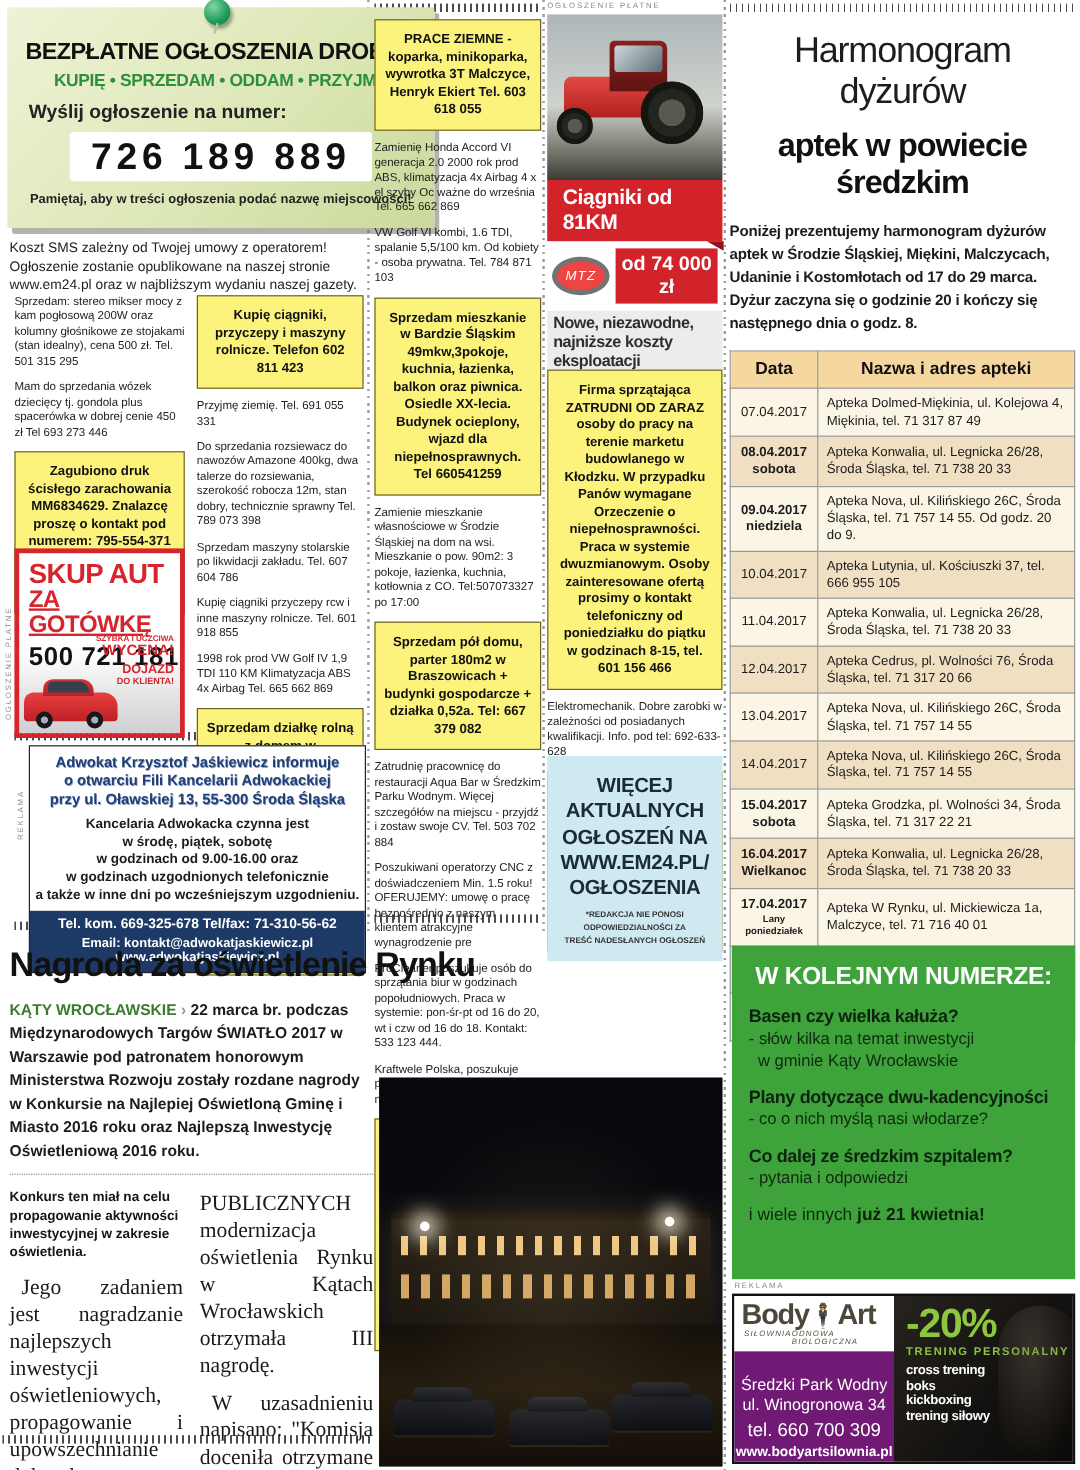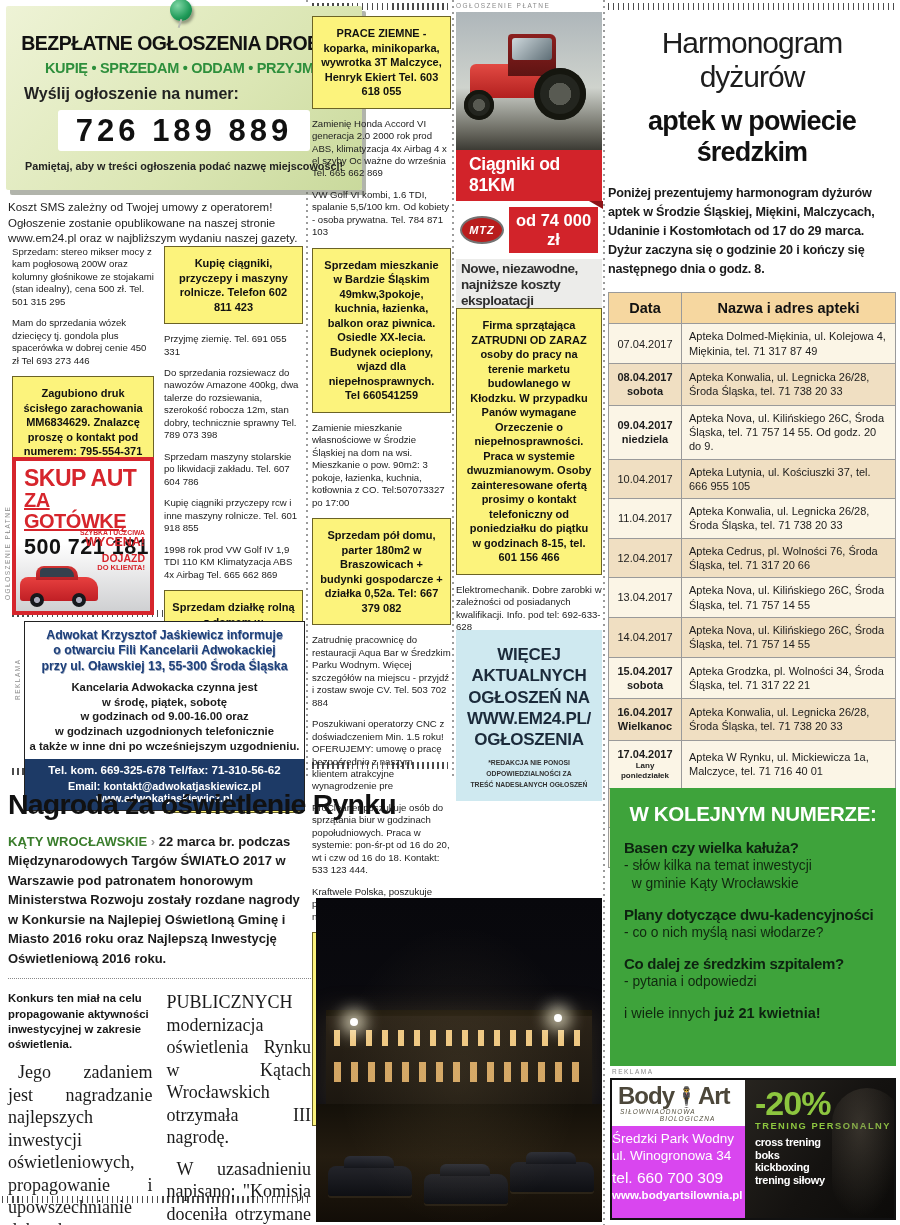--- a/index.html
+++ b/index.html
@@ -64,22 +64,22 @@
   .tr-body{position:absolute;left:14px;top:52px;width:84px;height:34px;background:linear-gradient(180deg,#e24a43,#b3201f);border-radius:6px 14px 4px 4px;}
   .tr-cab{position:absolute;left:52px;top:22px;width:48px;height:42px;background:linear-gradient(180deg,#8c1f1e,#5f1413);border-radius:4px 6px 0 0;}
   .tr-win{position:absolute;left:56px;top:26px;width:40px;height:22px;background:linear-gradient(135deg,#cfd9dd,#5d6d75);border-radius:3px;}
   .tr-wheelL{position:absolute;left:78px;top:56px;width:52px;height:52px;border-radius:50%;
              background:radial-gradient(circle,#585a52 0 30%,#23251f 31% 100%);box-shadow:inset 0 0 0 6px #15160f;}
   .tr-wheelS{position:absolute;left:8px;top:78px;width:30px;height:30px;border-radius:50%;
              background:radial-gradient(circle,#585a52 0 28%,#23251f 29% 100%);box-shadow:inset 0 0 0 4px #15160f;}
   .tr-banner{position:relative;background:#d2232a;color:#fff;font-size:17.5px;font-weight:700;padding:4px 13px 5px;letter-spacing:-.3px;}
   .tr-banner:after{content:"";position:absolute;right:-1px;top:100%;border-left:14px solid transparent;border-top:8px solid #8e1418;}
   .tr-pricebar{display:flex;align-items:center;gap:5px;padding:6px 4px;background:#fff;}
-  .mtz{width:40px;height:24px;border-radius:50%;background:#b91c1c;color:#fff;font-weight:700;font-size:11px;
-       display:flex;align-items:center;justify-content:center;font-style:italic;letter-spacing:1px;border:2px solid #737373;}
+  .mtz{width:40px;height:24px;border-radius:50%;background:#ef4444;color:#fff;font-weight:400;font-size:11px;
+       display:flex;align-items:center;justify-content:center;font-style:italic;letter-spacing:1px;border:4px solid #737373;}
   .tr-price{flex:1;background:#d2232a;color:#fff;font-size:16.5px;font-weight:800;text-align:center;padding:4px 0;}
   .tr-info{background:#ececea;padding:2px 5px 1px;}
   .tr-i{font-size:13.5px;font-weight:700;color:#2e2e2e;letter-spacing:-.4px;line-height:1.2;}
   .tr-fine{font-size:5.5px;color:#555;text-align:right;padding:1px 4px 3px;background:#ececea;}
   .tr-foot{background:#2b2b2d;color:#fff;padding:6px 6px 7px;}
   .tr-phones{display:flex;align-items:center;gap:6px;}
   .phoneicon{width:24px;height:24px;border-radius:5px;background:#d2232a;color:#fff;font-size:14px;display:flex;align-items:center;justify-content:center;}
   .tr-ph{font-size:14px;font-weight:800;line-height:1.15;}
   .tr-dealer{border-top:1px solid #666;margin-top:6px;padding-top:4px;text-align:center;font-size:11px;font-weight:700;}
   .tr-brands{display:flex;align-items:center;justify-content:space-between;margin-top:5px;gap:4px;}
@@ -151,21 +151,21 @@
   .ni-foot{margin-top:14px;font-size:14.5px;color:#10280f;}
   .ni-foot b{font-weight:800;color:#0d2310;}
 
   
   .bodyart{position:absolute;left:610px;top:1078px;width:286px;height:142px;border:2px solid #111;display:flex;box-sizing:border-box;background:#fff;}
   .ba-left{width:133px;display:flex;flex-direction:column;}
   .ba-logo{background:#fff;padding:4px 6px 2px;position:relative;}
   .ba-name{font-size:24px;font-weight:800;color:#4c473a;letter-spacing:-1px;line-height:1;}
   .ba-name .dancer{color:#4c473a;font-size:20px;}
   .ba-subrow{display:flex;justify-content:space-between;font-size:6.5px;color:#55503f;font-style:italic;letter-spacing:1px;padding:0 2px 2px;}
-  .ba-green{flex:1;background:#d946ef;text-align:left;color:#fff;padding-top:5px;}
+  .ba-green{flex:1;background:#701a75;text-align:center;color:#fff;padding-top:20px;}
   .ba-a1{font-size:13.5px;line-height:1.25;}
   .ba-tel{font-size:15.5px;margin-top:4px;}
   .ba-www{font-size:11.5px;font-weight:800;margin-top:2px;}
   .ba-right{flex:1;background:linear-gradient(125deg,#27241f 0%,#141210 55%,#0c0b09 100%);padding:6px 0 0 10px;position:relative;overflow:hidden;}
   .ba-sil{position:absolute;right:-8px;top:8px;width:70px;height:130px;background:radial-gradient(ellipse at 40% 30%,rgba(120,110,95,.35),transparent 70%);border-radius:40px;}
   .ba-promo{font-size:34px;font-weight:800;color:#8dc63f;letter-spacing:-1px;line-height:1;}
   .ba-promo-sub{font-size:9.3px;font-weight:800;color:#8dc63f;letter-spacing:1.5px;margin-top:1px;}
   .ba-line{font-size:11px;font-weight:800;color:#fff;line-height:1.14;letter-spacing:-.3px;}
   .ba-list{margin-top:5px;position:relative;}
 </style>

